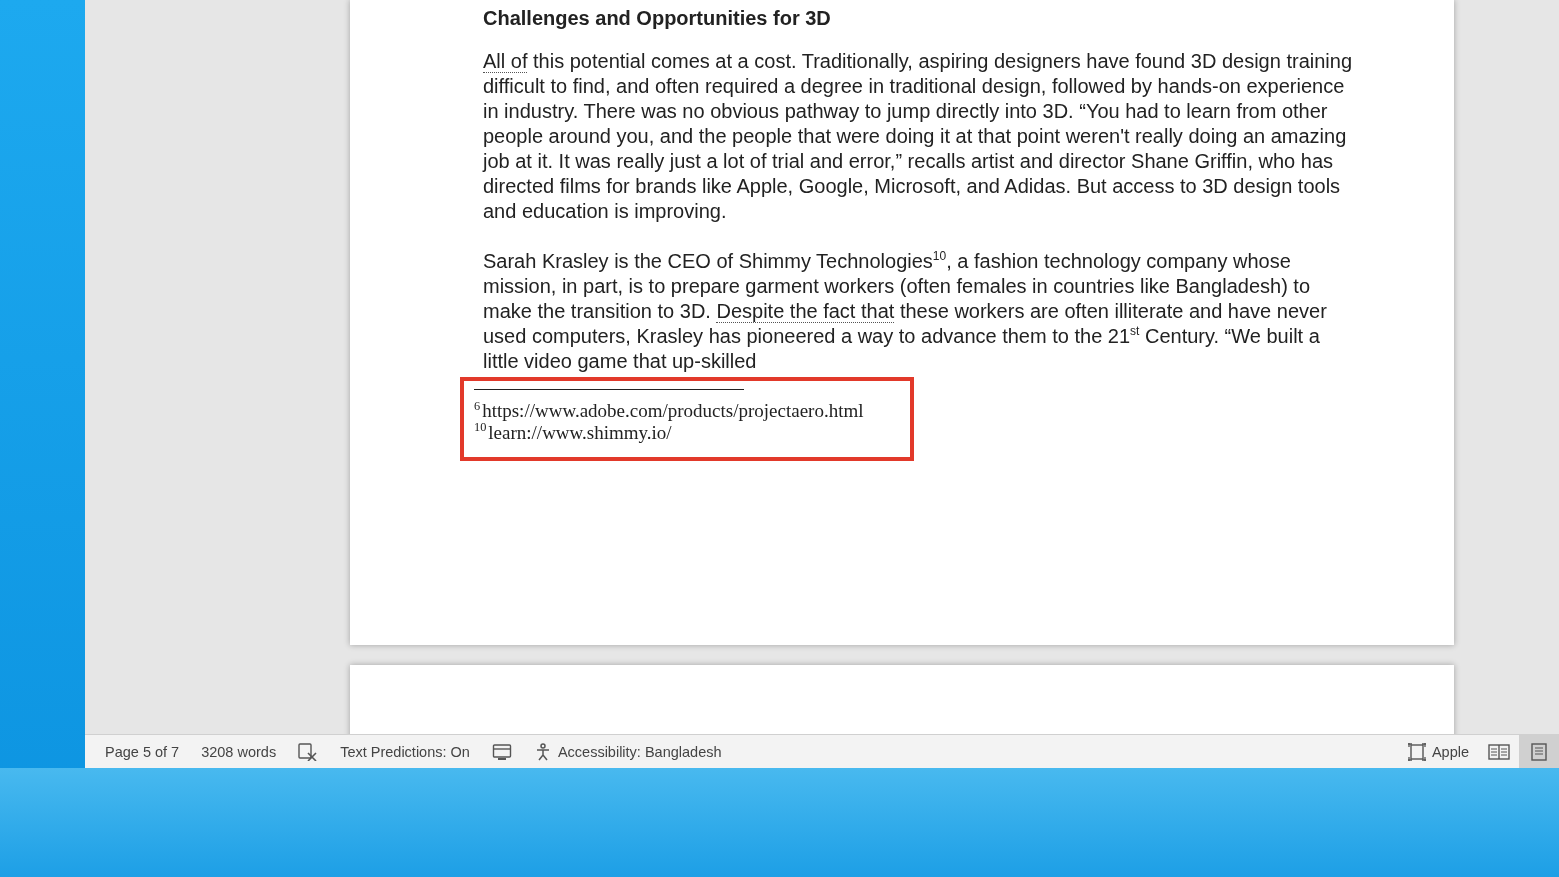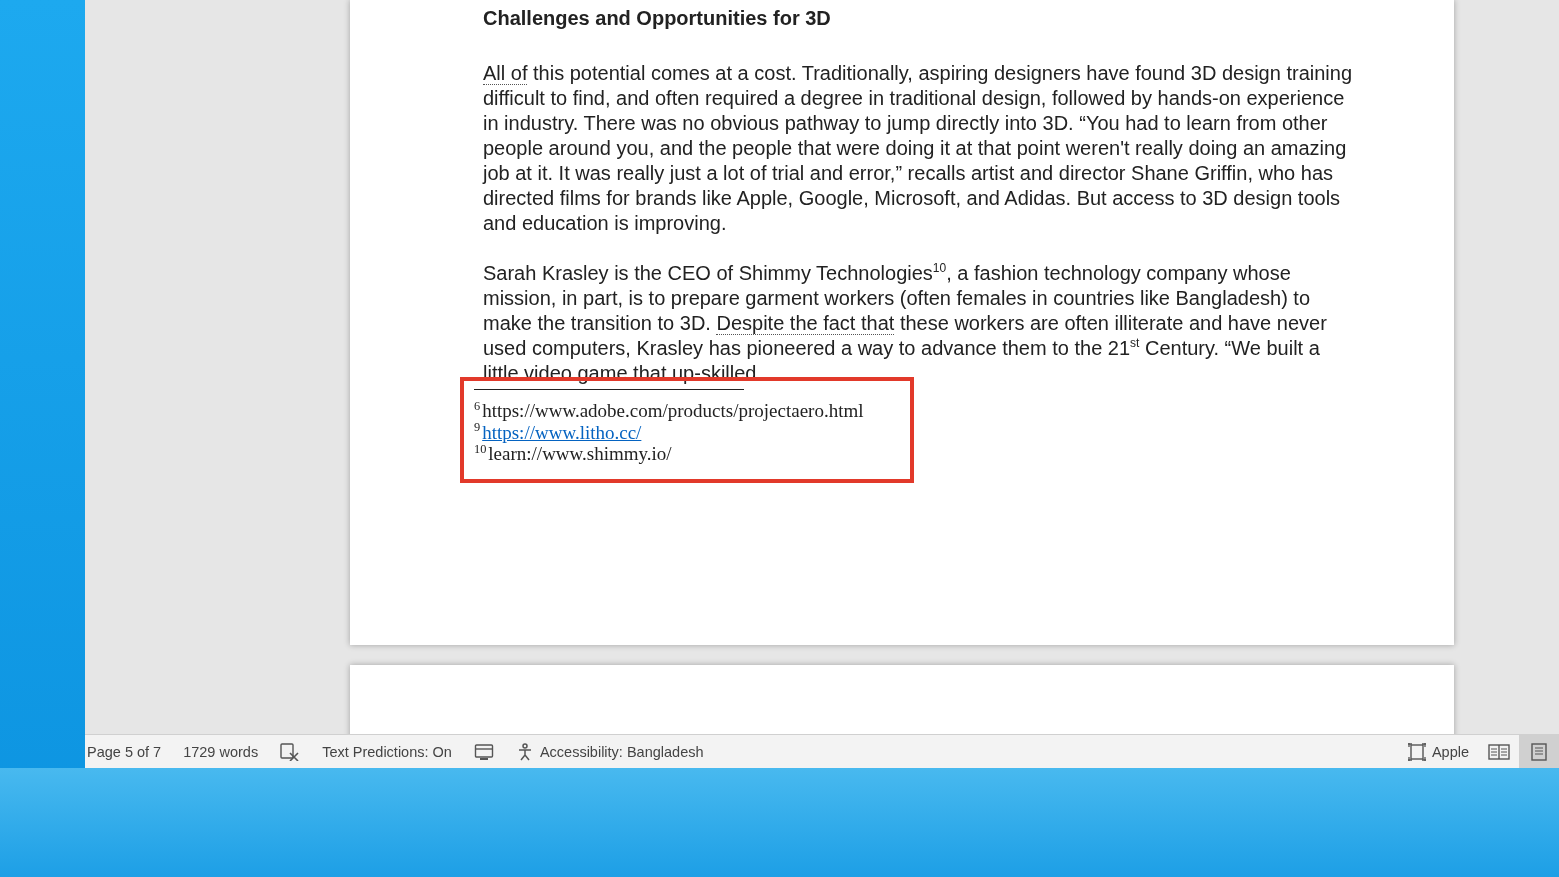--- a/index.html
+++ b/index.html
@@ -72,21 +72,21 @@
     left: 133px;
     right: 95px;
     top: 6px;
     font-size: 20px;
     line-height: 25px;
     color: #222;
   }
 
   .heading {
     font-weight: 700;
-    margin-bottom: 30px;
+    margin-bottom: 18px;
   }
 
   .para {
     margin-bottom: 25px;
   }
 
   .underline-word {
     border-bottom: 1px dotted #555;
   }
 
@@ -130,21 +130,21 @@
     border-top: 1px solid #d0d0d0;
     display: flex;
     align-items: center;
     font-size: 14.5px;
     color: #444;
   }
   .status-left {
     display: flex;
     align-items: center;
     gap: 22px;
-    padding-left: 2px;
+    padding-left: 20px;
   }
   .status-item {
     display: flex;
     align-items: center;
     gap: 6px;
   }
   .status-right {
     margin-left: auto;
     display: flex;
     align-items: center;
@@ -195,37 +195,34 @@
         </div>
 
       </div>
 
       <div class="footnote-wrap">
         <hr class="footnote-sep">
         <div class="fn-row">
           <span class="fn-num">6</span><span>https://www.adobe.com/products/projectaero.html</span>
         </div>
         <div class="fn-row">
-          <span class="fn-num">9</span><span class="fn-link">https://www.litho.cc/</span>
-        </div>
-        <div class="fn-row">
           <span class="fn-num">10</span><span>learn://www.shimmy.io/</span>
         </div>
       </div>
 
     </div>
 
     <div class="page-next"></div>
 
   </div>
 
   <div class="status-bar">
     <div class="status-left">
       <div class="status-item">Page 5 of 7</div>
-      <div class="status-item">1729 words</div>
+      <div class="status-item">3208 words</div>
       <div class="status-item">
         <svg width="20" height="18" viewBox="0 0 20 18">
           <rect x="1" y="1" width="12" height="14" rx="1" fill="none" stroke="#555" stroke-width="1.4"></rect>
           <path d="M10 10 L18 18 M18 10 L10 18" stroke="#555" stroke-width="1.6"></path>
         </svg>
       </div>
       <div class="status-item">Text Predictions: On</div>
       <div class="status-item">
         <svg width="20" height="18" viewBox="0 0 20 18">
           <rect x="1.5" y="2" width="17" height="12" rx="1" fill="none" stroke="#555" stroke-width="1.4"></rect>

